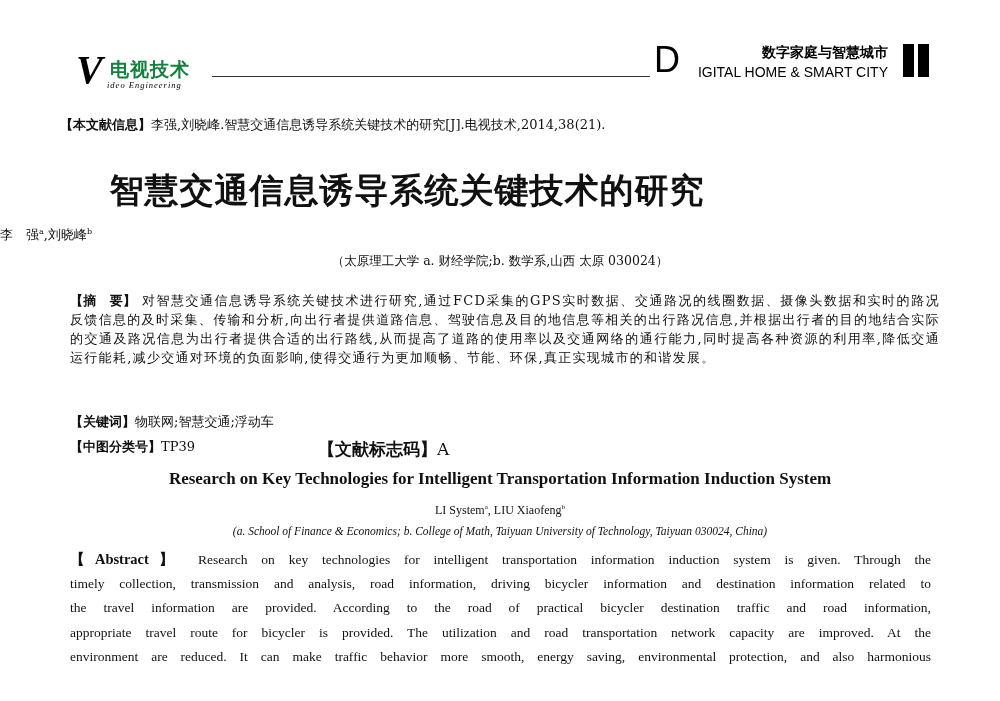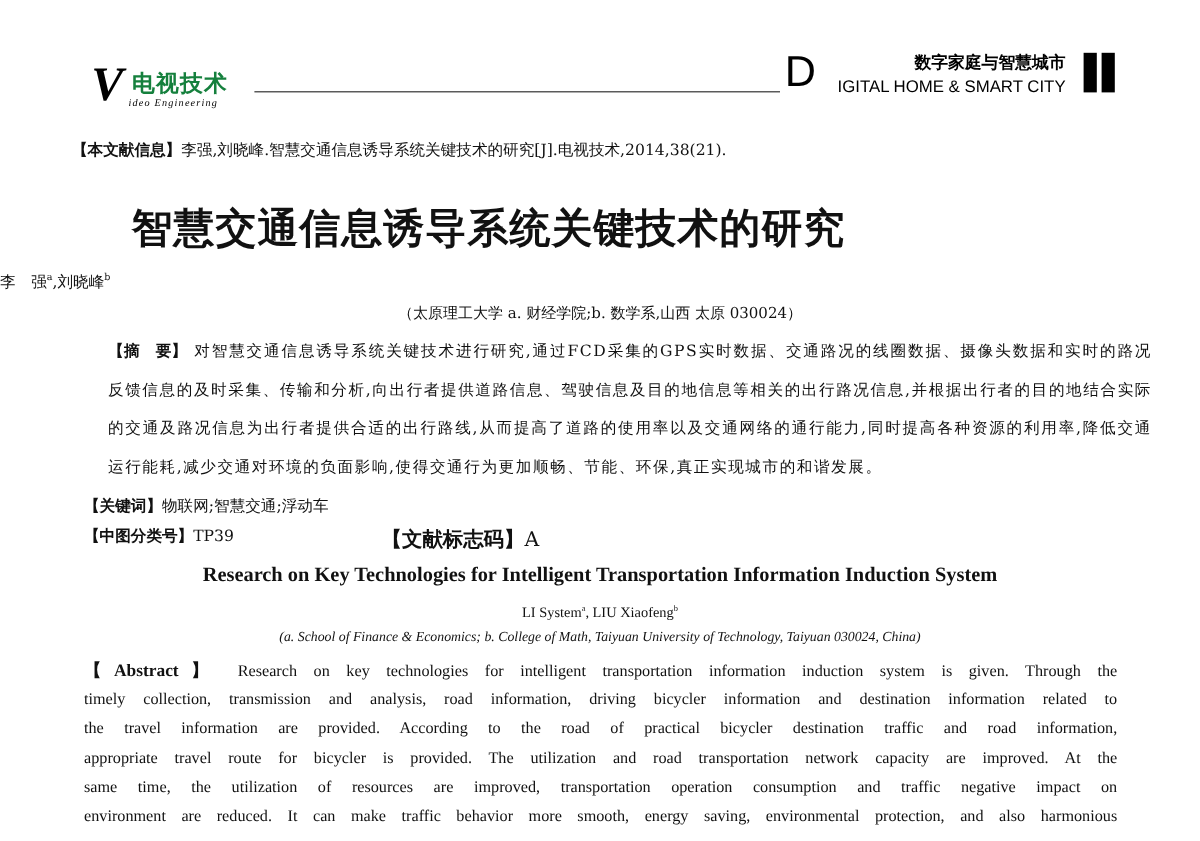--- a/index.html
+++ b/index.html
@@ -24,21 +24,21 @@
   .citation { position: absolute; left: 60px; top: 116px; font-size: 13px; white-space: nowrap; }
   .citation .lbl { font-family: "DejaVu Sans", sans-serif; font-weight: bold; }
 
   
   .title-cn { position: absolute; left: 0; top: 168px; width: 814px; text-align: center; font-family: "DejaVu Serif", serif; font-weight: bold; font-size: 34px; letter-spacing: 1px; }
   .authors-cn { position: absolute; left: 0; top: 226px; width: 903px; font-size: 13px; }
   .authors-cn sup { font-size: 8px; }
   .affil-cn { position: absolute; left: 0; top: 253px; width: 1000px; text-align: center; font-size: 12.5px; }
 
   
-  .abstract-cn { position: absolute; left: 70px; top: 278px; width: 870px; font-size: 13px; line-height: 32px; text-align: justify; letter-spacing: 1.3px; margin-left: 20px; }
+  .abstract-cn { position: absolute; left: 70px; top: 291px; width: 870px; font-size: 13px; line-height: 19px; text-align: justify; letter-spacing: 1.3px; }
   .abstract-cn .lbl, .meta-line .lbl { font-family: "DejaVu Sans", sans-serif; font-weight: bold; letter-spacing: 0; }
   .meta-line { position: absolute; left: 70px; font-size: 13px; white-space: nowrap; }
   .kw-line { top: 413px; }
   .clc-line { top: 438px; }
   .doc-code { position: absolute; left: 318px; top: 438px; font-size: 17px; white-space: nowrap; }
   .doc-code .lbl { font-family: "DejaVu Sans", sans-serif; font-weight: bold; }
 
   
   .title-en { position: absolute; left: 0; top: 469px; width: 1000px; text-align: center; font-family: "Liberation Serif", serif; font-weight: bold; font-size: 17px; }
   .authors-en { position: absolute; left: 0; top: 503px; width: 1000px; text-align: center; font-family: "Liberation Serif", serif; font-size: 12px; }
@@ -96,15 +96,14 @@
 <div class="authors-en">
   <span>LI System</span><sup>a</sup><span>, </span><span>LIU Xiaofeng</span><sup>b</sup>
 </div>
 <div class="affil-en">(a. School of Finance &amp; Economics; b. College of Math, Taiyuan University of Technology, Taiyuan 030024, China)</div>
 
 <div class="abstract-en">
   <span class="line"><span class="lbl">【Abstract】</span> <span>Research on key technologies for intelligent transportation information induction system is given. Through the</span></span>
   <span class="line">timely collection, transmission and analysis, road information, driving bicycler information and destination information related to</span>
   <span class="line">the travel information are provided. According to the road of practical bicycler destination traffic and road information,</span>
   <span class="line">appropriate travel route for bicycler is provided. The utilization and road transportation network capacity are improved. At the</span>
-  <span class="line">same time, the utilization of resources are improved, transportation operation consumption and traffic negative impact on</span>
   <span class="line">environment are reduced. It can make traffic behavior more smooth, energy saving, environmental protection, and also harmonious</span>
 </div>
 
 </body></html>

